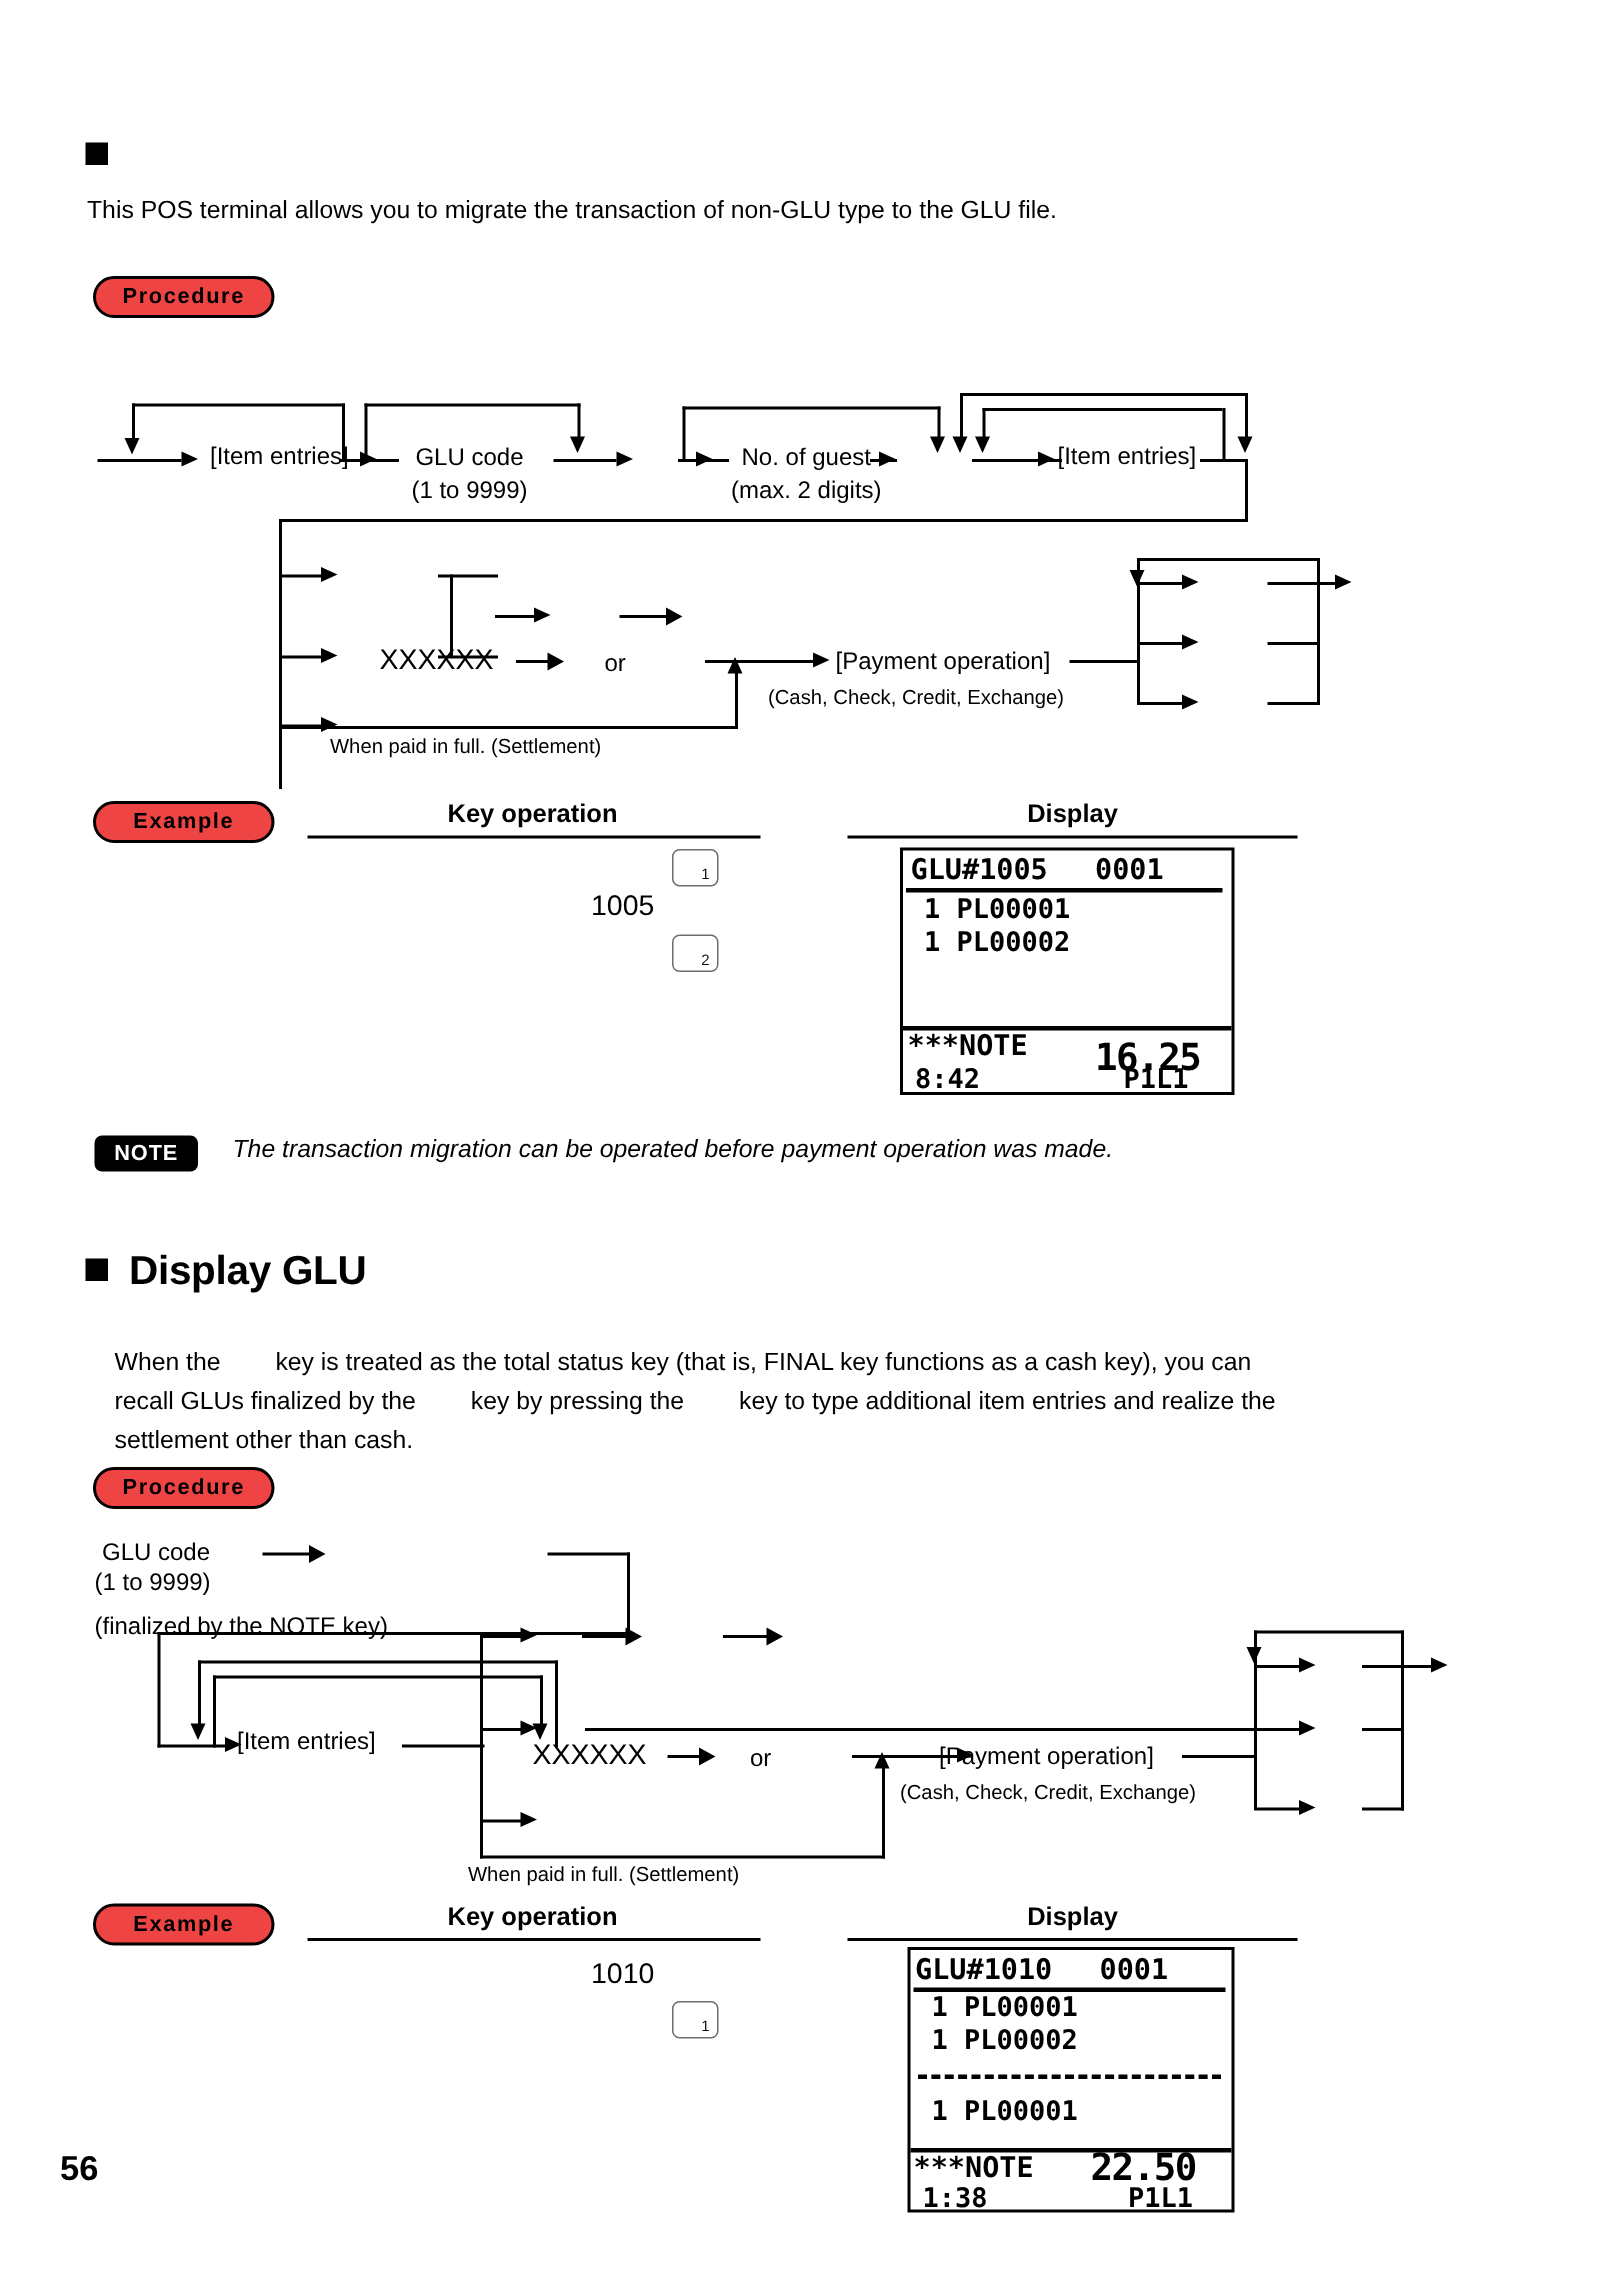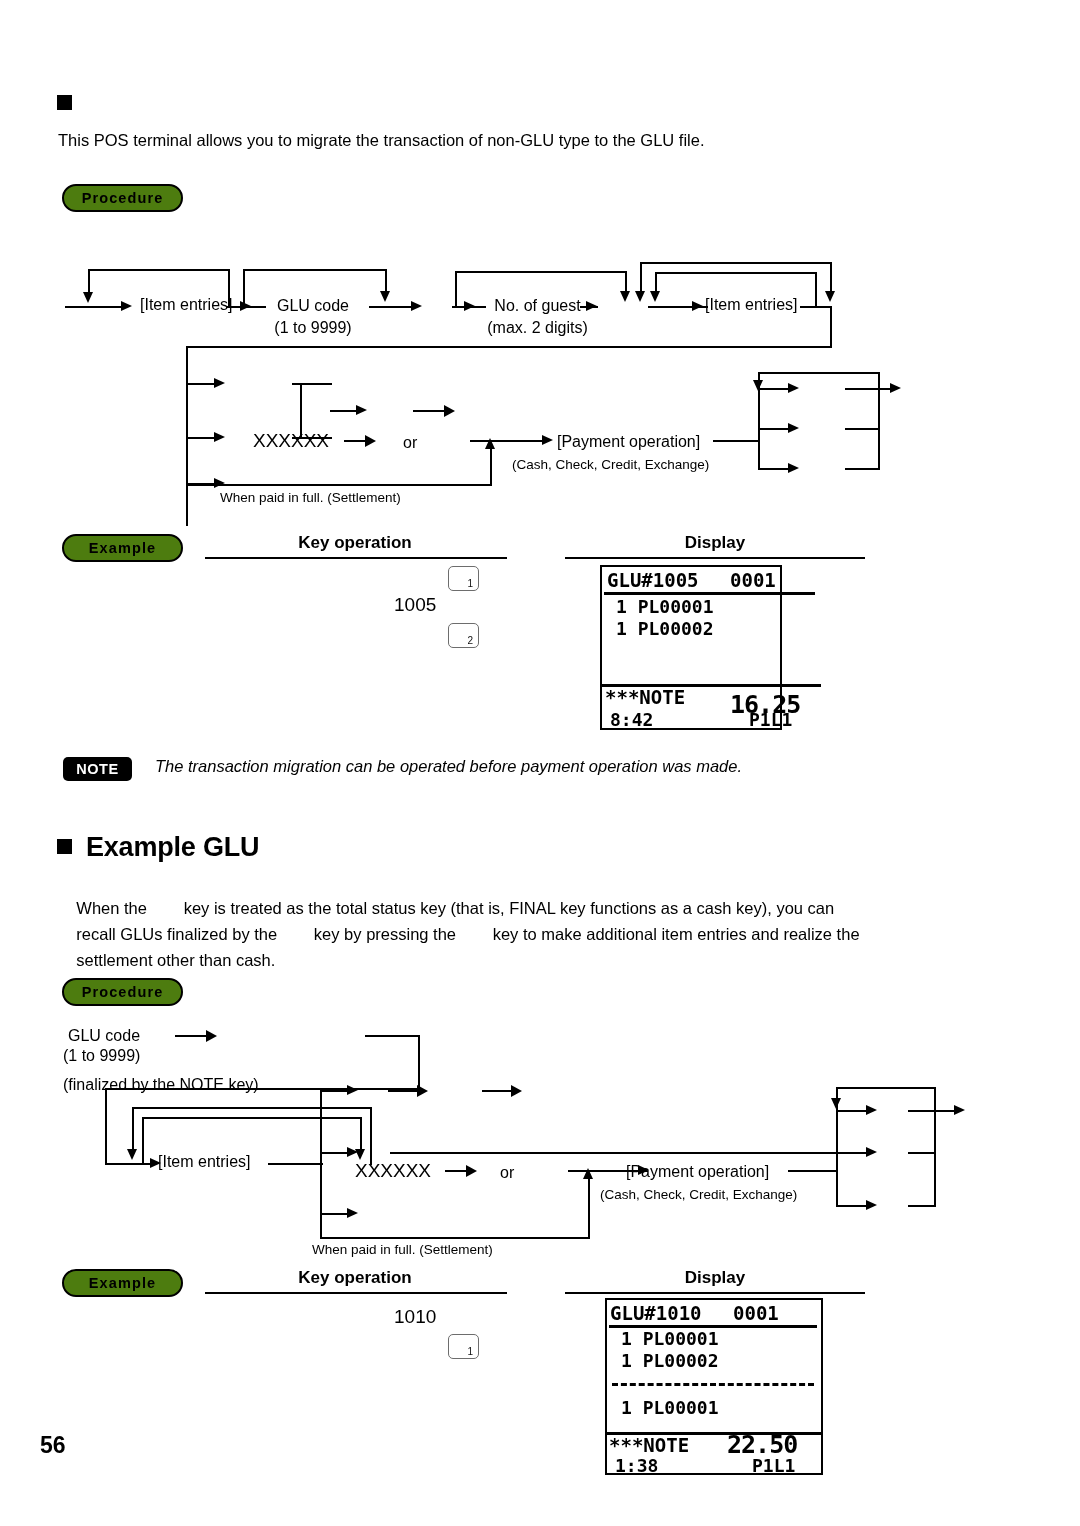--- a/index.html
+++ b/index.html
@@ -32,21 +32,21 @@
   }
 
   
   .badge{
     position:absolute;
     border:2px solid #000;
     border-radius:18px;
     font-size:14.5px;font-weight:bold;
     letter-spacing:1.1px;
     display:flex;align-items:center;justify-content:center;
-    background:#4d7c0f;
+    background:#ef4444;
     box-sizing:border-box;
   }
 
   
   .note-box{
     position:absolute;
     background:#000;color:#fff;
     font-size:14.5px;font-weight:bold;letter-spacing:0.6px;
     border-radius:5px;
     display:flex;align-items:center;justify-content:center;
@@ -275,45 +275,45 @@
   <div class="rule" style="left:565px;top:557px;width:300px;"></div>
 
   <div class="keybox" style="left:448px;top:566px;width:31px;height:25px;">
     <span>1</span>
   </div>
   <div class="dlabel" style="left:394px;top:595px;font-size:19px;">1005</div>
   <div class="keybox" style="left:448px;top:623px;width:31px;height:25px;">
     <span>2</span>
   </div>
 
-  <div class="lcd" style="left:600px;top:565px;width:182px;height:165px;">
+  <div class="lcd" style="left:600px;top:565px;width:223px;height:165px;">
     <div class="lcd-row" style="left:5px;top:2px;font-size:19px;">GLU#1005</div>
     <div class="lcd-row" style="left:128px;top:2px;font-size:19px;">0001</div>
     <div class="lcd-sep" style="left:2px;top:25px;width:211px;"></div>
 
     <div class="lcd-row" style="left:14px;top:29px;font-size:18px;">1 PL00001</div>
     <div class="lcd-row" style="left:14px;top:51px;font-size:18px;">1 PL00002</div>
 
     <div class="lcd-sep" style="left:0px;top:117px;width:219px;"></div>
     <div class="lcd-row" style="left:3px;top:119px;font-size:19px;">***NOTE</div>
     <div class="lcd-row lcd-big" style="left:128px;top:123px;text-align:center;">16.25</div>
     <div class="lcd-row" style="left:8px;top:142px;font-size:18px;">8:42</div>
     <div class="lcd-row" style="left:147px;top:142px;font-size:18px;">P1L1</div>
   </div>
 
   <div class="note-box" style="left:63px;top:757px;width:69px;height:24px;">NOTE</div>
   <div class="note-text" style="left:155px;top:757px;">The transaction migration can be operated before payment operation was made.</div>
 
   <div class="h1" style="left:57px;top:832px;">
-    <span class="sq"></span><span>Example GLU</span>
+    <span class="sq"></span><span>Display GLU</span>
   </div>
 
   <div class="body-text" style="left:58px;top:869px;width:950px;">
     <span>When the        key is treated as the total status key (that is, FINAL key functions as a cash key), you can</span>
-    <span>recall GLUs finalized by the        key by pressing the        key to make additional item entries and realize the</span>
+    <span>recall GLUs finalized by the        key by pressing the        key to type additional item entries and realize the</span>
     <span>settlement other than cash.</span>
   </div>
 
   <div class="badge" style="left:62px;top:978px;width:121px;height:28px;">Procedure</div>
 
   <div class="dlabel" style="left:68px;top:1026px;">GLU code</div>
   <div class="dlabel" style="left:63px;top:1046px;">(1 to 9999)</div>
   <div class="dlabel" style="left:63px;top:1075px;">(finalized by the NOTE key)</div>
 
   <div class="sar" style="left:175px;top:1035px;width:32px;"></div>

